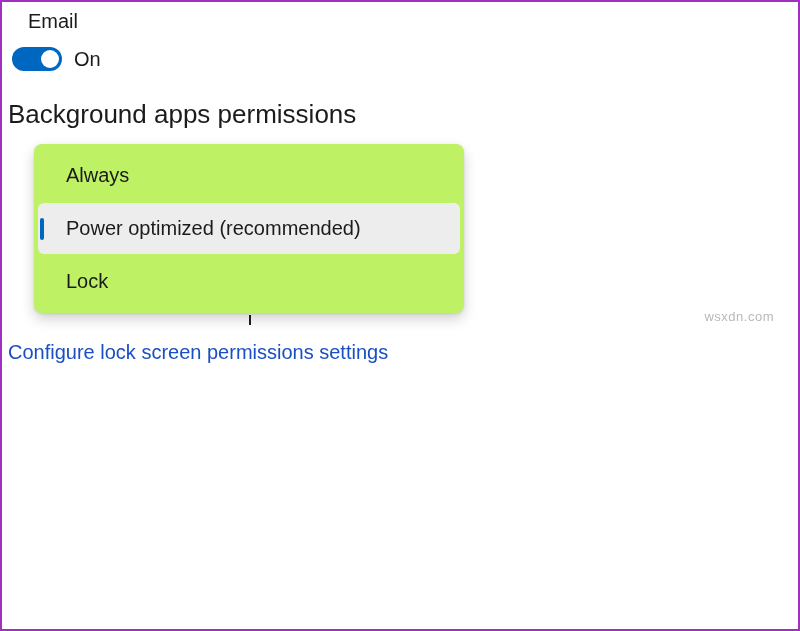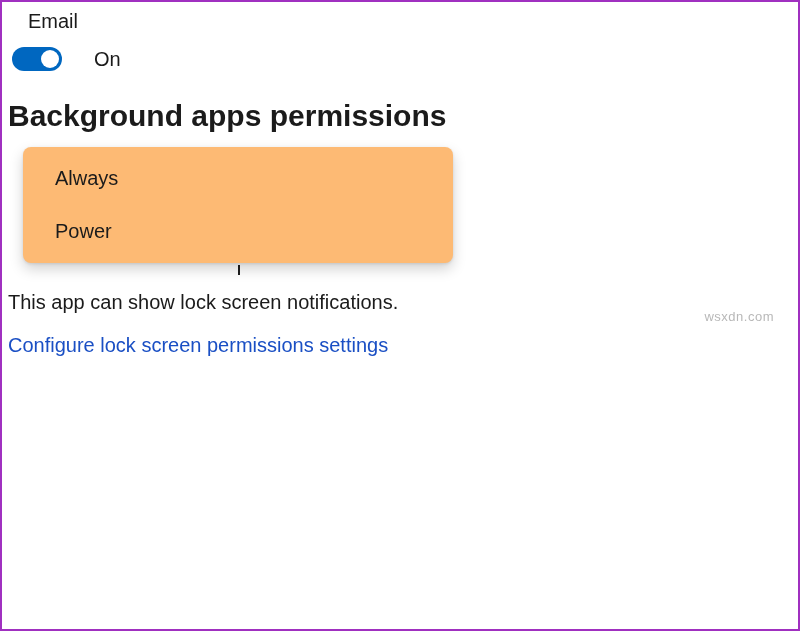--- a/index.html
+++ b/index.html
@@ -16,21 +16,21 @@
     .section { margin-bottom: 28px; }
     .setting-label {
       font-size: 20px;
       color: #1b1b1b;
       margin-bottom: 14px;
       margin-left: 20px;
     }
     .toggle-row {
       display: flex;
       align-items: center;
-      gap: 32px;
+      gap: 12px;
       margin-left: 4px;
     }
     .toggle {
       width: 50px;
       height: 24px;
       background: #0067c0;
       border-radius: 12px;
       position: relative;
       cursor: pointer;
     }
@@ -41,33 +41,33 @@
       width: 18px;
       height: 18px;
       background: #ffffff;
       border-radius: 50%;
     }
     .toggle-state {
       font-size: 20px;
       color: #1b1b1b;
     }
     .section-header {
-      font-size: 30px;
-      font-weight: 700;
+      font-size: 26px;
+      font-weight: 400;
       color: #1b1b1b;
       margin-bottom: 14px;
       margin-left: 0;
     }
     .dropdown-panel {
       width: 430px;
-      background: #fdba74;
+      background: #bef264;
       border-radius: 8px;
       box-shadow: 0 6px 14px rgba(0,0,0,0.18), 0 1px 3px rgba(0,0,0,0.10);
       padding: 4px 0;
-      margin-left: 15px;
+      margin-left: 26px;
       position: relative;
     }
     .dropdown-panel::after {
       content: "";
       position: absolute;
       left: 50%;
       bottom: -12px;
       width: 2px;
       height: 10px;
       background: #1b1b1b;
@@ -130,22 +130,22 @@
       <div class="toggle-knob"></div>
     </div>
     <div class="toggle-state">On</div>
   </div>
 </div>
 
 <div class="section">
   <div class="section-header">Background apps permissions</div>
   <div class="dropdown-panel">
     <div class="dropdown-option">Always</div>
-    <div class="dropdown-option">Power</div>
+    <div class="dropdown-option hover selected">Power optimized (recommended)</div>
+    <div class="dropdown-option">Lock</div>
   </div>
 </div>
 
 <div class="section lock-section">
-  <div class="body-text">This app can show lock screen notifications.</div>
   <div class="link">Configure lock screen permissions settings</div>
 </div>
 
 <div class="watermark">wsxdn.com</div>
 
 </body></html>

